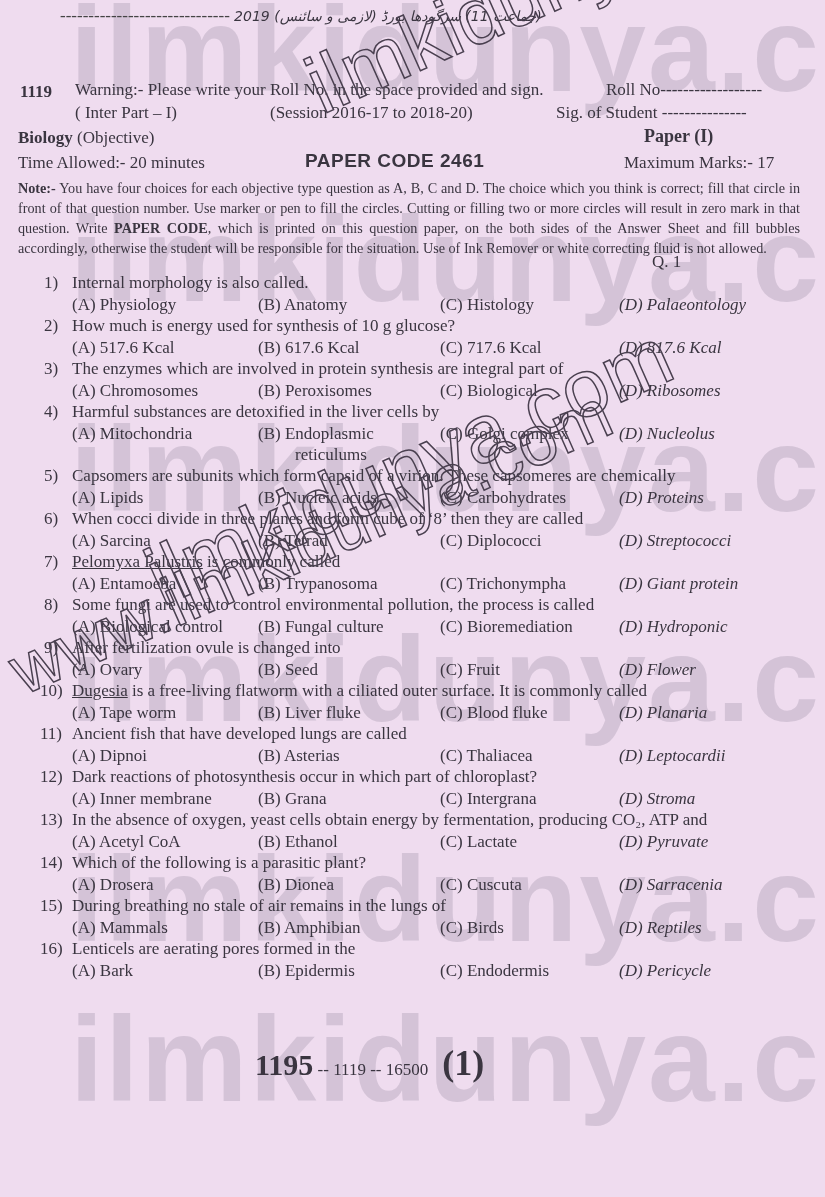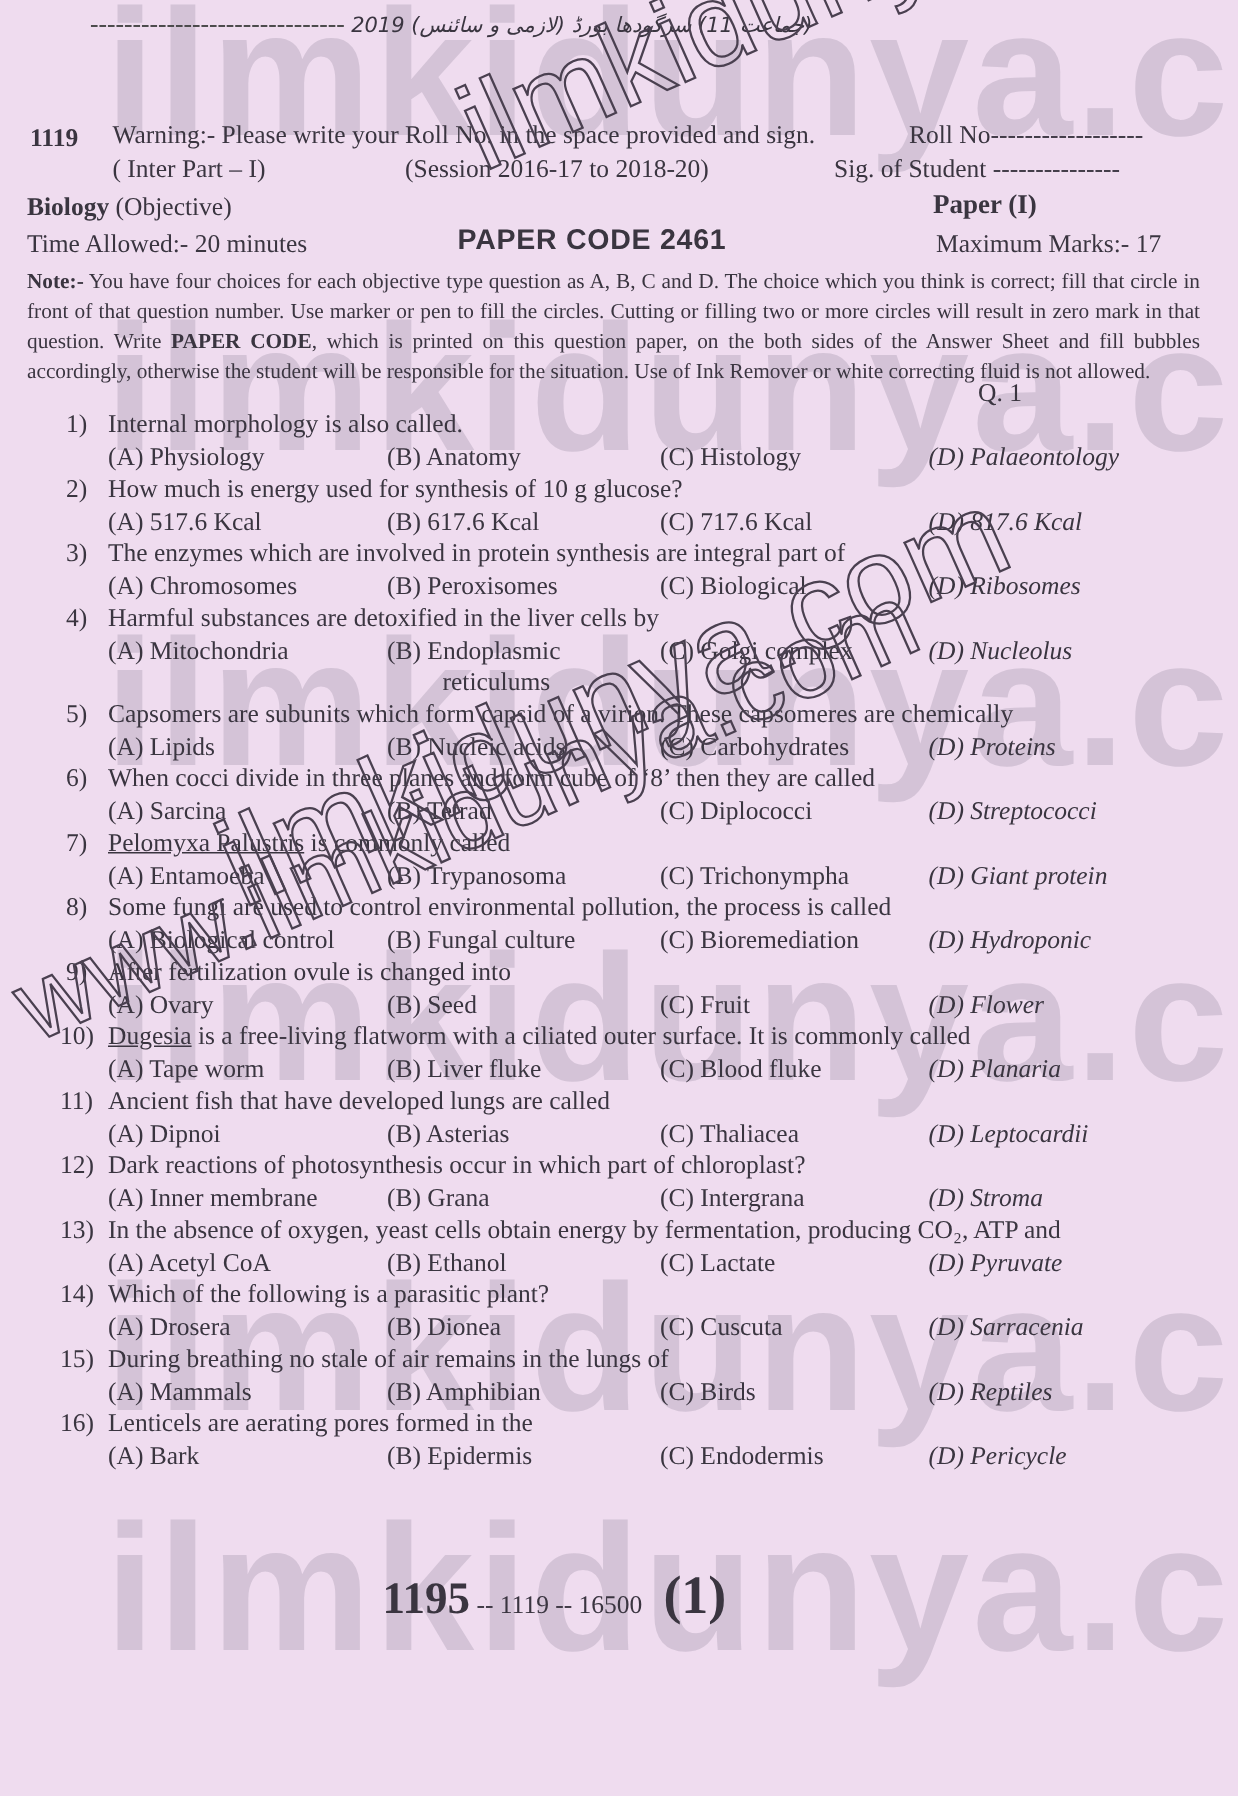--- a/index.html
+++ b/index.html
@@ -28,21 +28,21 @@
     .urdu-line { top: 6px; left: 60px; width: 640px; font-size: 17px; font-style: italic; }
     .urdu-line .dash { color: #444; letter-spacing: 1px; }
     .code-left { top: 82px; left: 20px; font-weight: bold; font-size: 17px; }
     .warning { top: 80px; left: 75px; font-size: 17px; text-align: center; }
     .rollno { top: 80px; left: 606px; font-size: 17px; }
     .interpart { top: 103px; left: 75px; font-size: 17px; }
     .session { top: 103px; left: 270px; font-size: 17px; }
     .sig { top: 103px; left: 556px; font-size: 17px; }
     .subject { top: 128px; left: 18px; font-size: 17px; }
     .subject b { font-weight: bold; }
-    .paper { top: 126px; left: 622px; font-size: 18px; font-weight: bold; }
+    .paper { top: 126px; left: 644px; font-size: 18px; font-weight: bold; }
     .time { top: 153px; left: 18px; font-size: 17px; }
     .papercode { top: 150px; left: 305px; font-family: "Liberation Sans", sans-serif; font-weight: bold; font-size: 19px; letter-spacing: 0.5px; }
     .maxmarks { top: 153px; left: 624px; font-size: 17px; }
     .note {
       top: 178px; left: 18px; width: 782px; white-space: normal;
       font-size: 14.2px; line-height: 20px; text-align: justify;
     }
     .note b { font-weight: bold; }
     .q1 { top: 252px; left: 652px; font-size: 17px; }
     .questions { position: absolute; top: 272px; left: 44px; width: 760px; }

